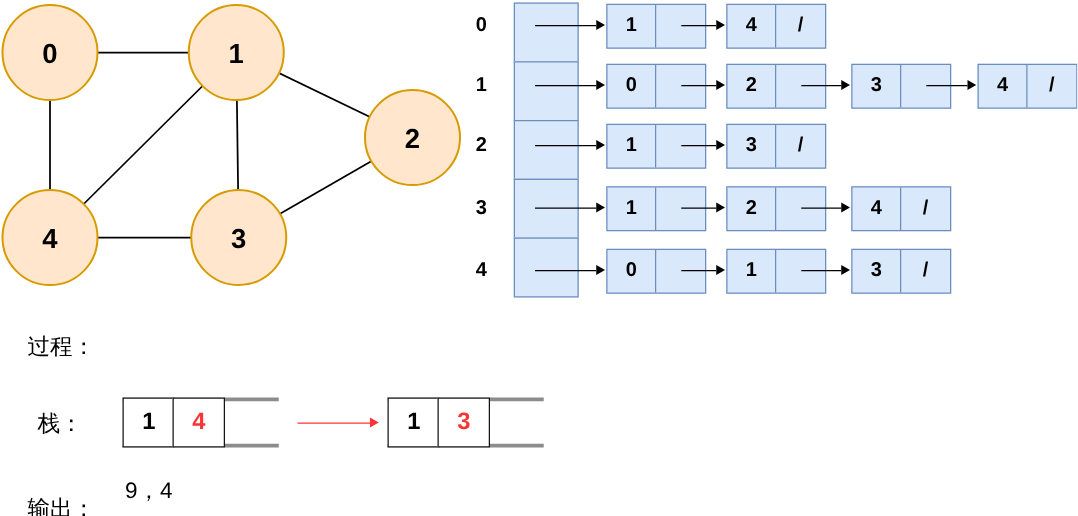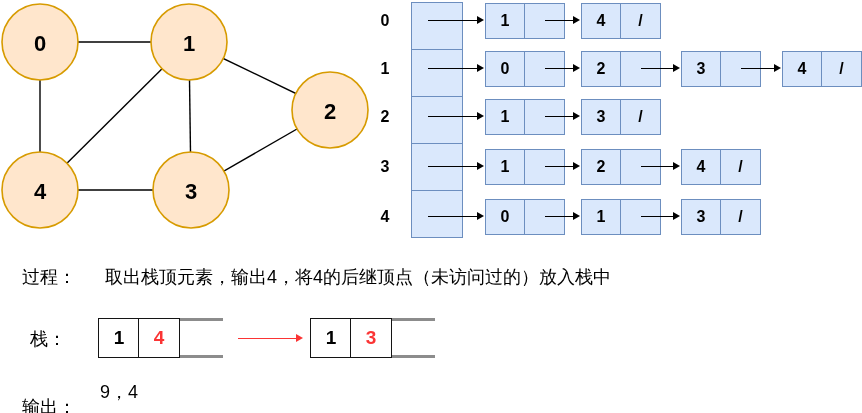--- a/index.html
+++ b/index.html
@@ -132,21 +132,20 @@
         <div class="lcell"></div>
       </div>
       <div class="arr" style="left: 641px; top: 216px; width: 32px;"></div>
       <div class="lbox" style="left: 681px; top: 199px; width: 80px; height: 36px;">
         <div class="lcell value">3</div>
         <div class="lcell">/</div>
       </div>
     </div>
 
   <span class="txt" style="left:22px;top:266px">过程：</span>
-  <span class="txt" style="left:105px;top:266px">取出栈顶元素，输出4，将4的后继顶点（未访问过的）放入栈中</span>
 
   <span class="txt" style="left:30px;top:328px">栈：</span>
 
   <div id="stacks">
       <div class="rail" style="left: 98px; top: 318px; width: 125px;"></div>
       <div class="rail" style="left: 98px; top: 355.4px; width: 125px;"></div>
       <div class="scell" style="left: 98px; top: 318px; width: 42px; height: 40px;">1</div>
       <div class="scell" style="left: 138px; top: 318px; width: 42px; height: 40px; color: rgb(251, 52, 52);">4</div>
       <div class="rail" style="left: 310px; top: 318px; width: 125px;"></div>
       <div class="rail" style="left: 310px; top: 355.4px; width: 125px;"></div>

